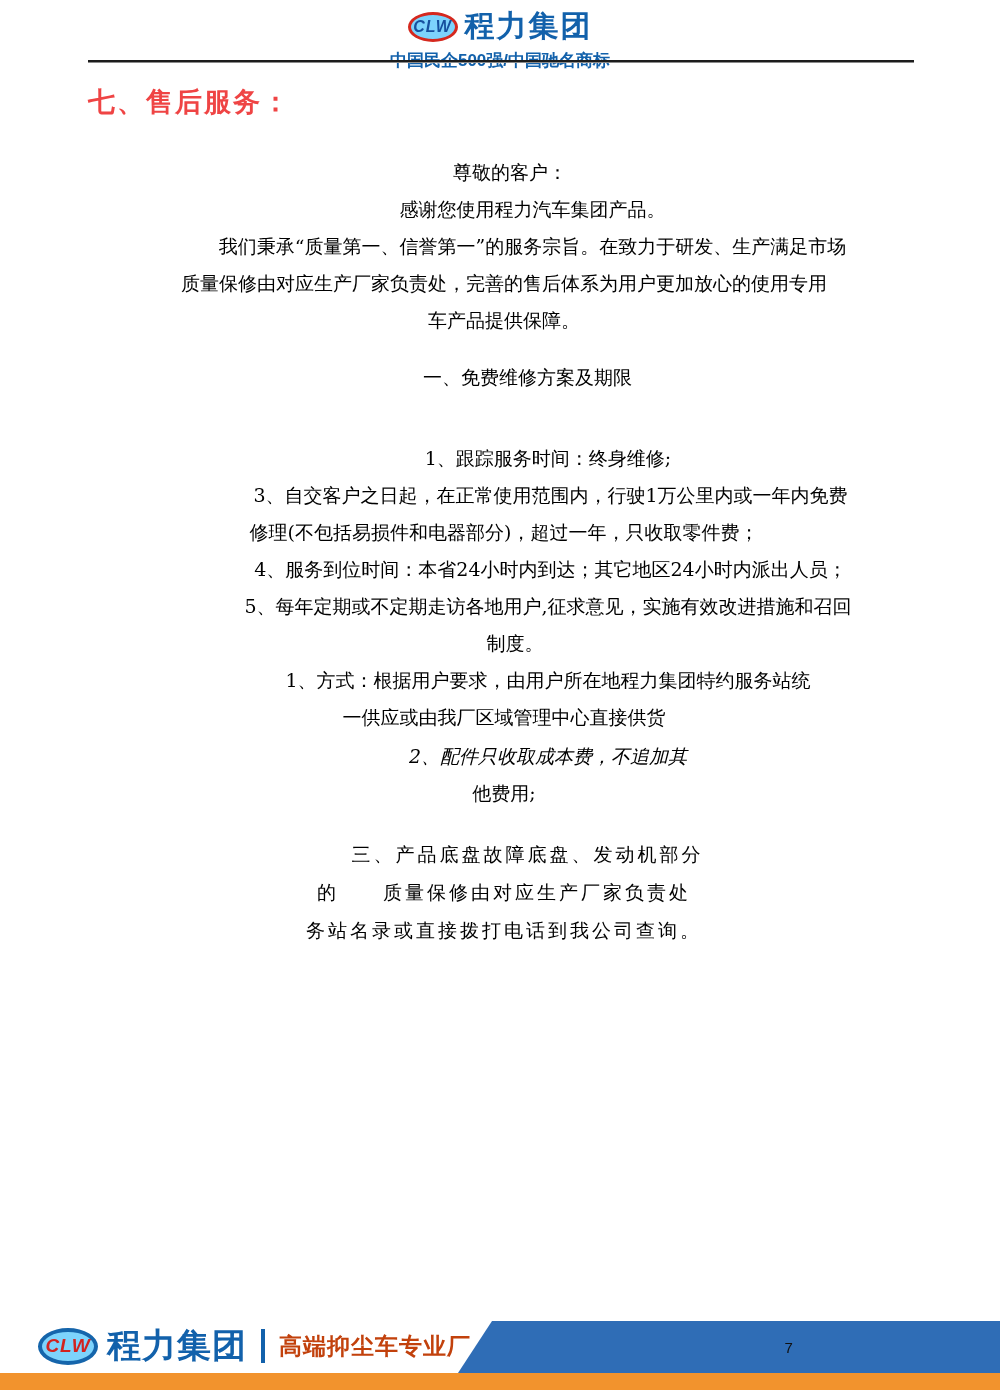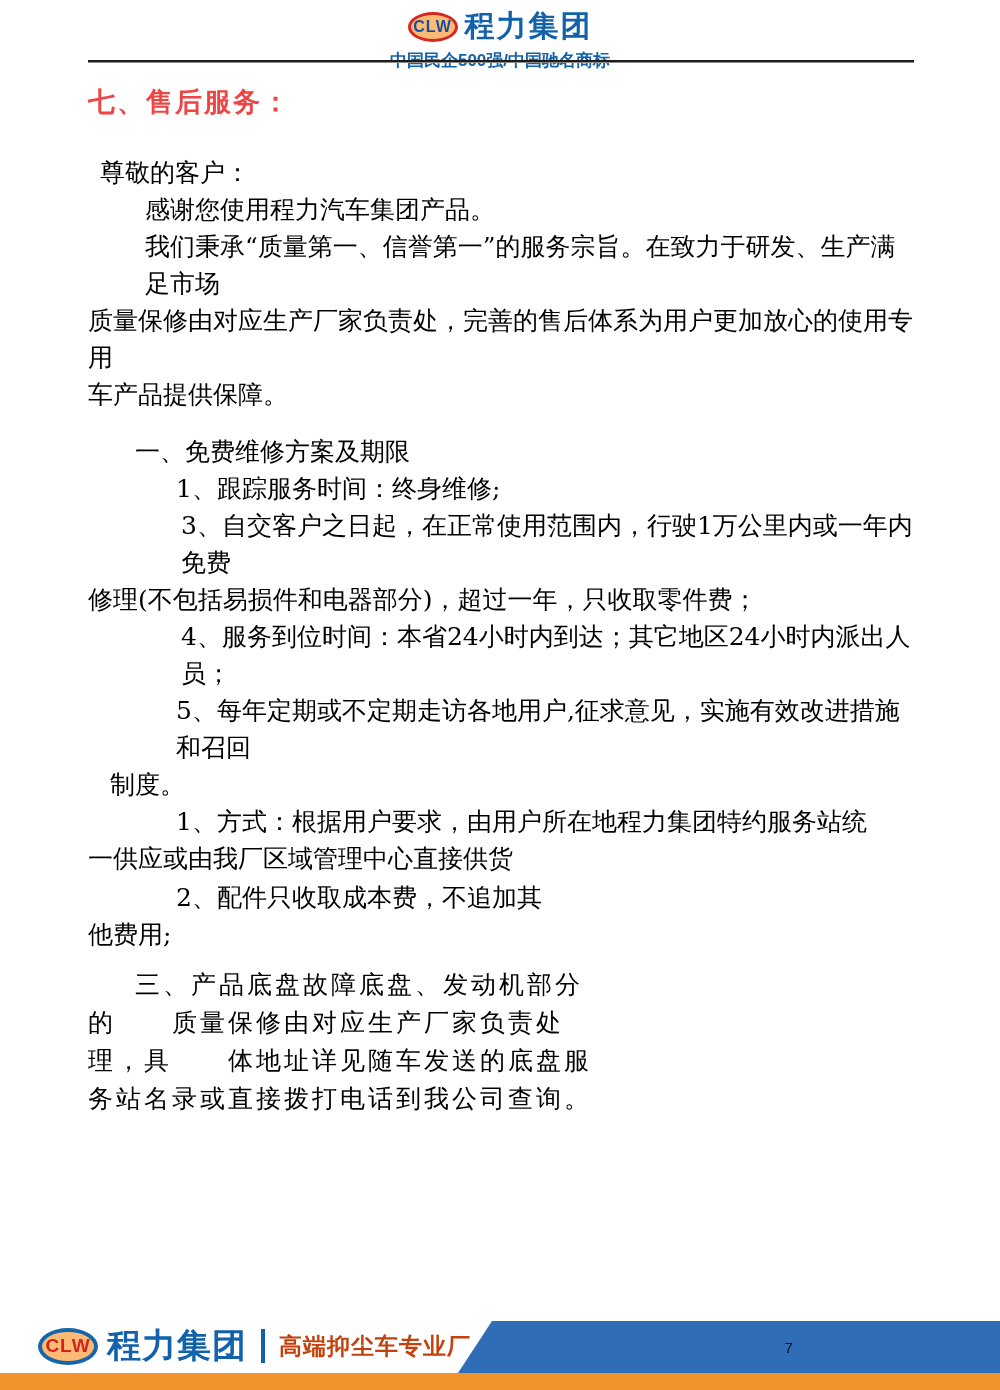--- a/index.html
+++ b/index.html
@@ -13,22 +13,22 @@
   }
   
   .header { position:relative; height:64px; }
   .logo-row {
     display:flex; justify-content:center; align-items:center;
     gap:7px; padding-top:6px;
   }
   .oval {
     display:inline-flex; justify-content:center; align-items:center;
     border-radius:50%;
-    background:#fdba74;
-    font-weight:bold; 
+    background:#7dd3fc;
+    font-weight:bold; font-style:italic;
     letter-spacing:1px;
   }
   .oval-header {
     width:50px; height:30px;
     border:3px solid #d5281e;
     color:#16509e; font-size:16px;
   }
   .brand-header {
     color:#1261ab; font-weight:bold; font-size:30px;
     letter-spacing:2px;
@@ -49,23 +49,24 @@
     letter-spacing:2px;
   }
   
   .content {
     margin-top:34px;
     padding:0 80px 0 88px;
     font-family:"DejaVu Serif","Liberation Serif", serif;
     color:#000;
   }
   .body-line {
-    font-size:25px;
+    font-size:19px;
     line-height:37px;
     white-space:pre-wrap;
+    text-align:center;
   }
   .body-line.spaced { letter-spacing:3px; line-height:38px; }
   
   .footer { position:absolute; left:0; bottom:0; width:100%; height:75px; }
   .footer-logo-row {
     position:absolute; left:38px; bottom:21px;
     display:flex; align-items:center; gap:9px;
   }
   .oval-footer {
     width:60px; height:37px;
@@ -116,33 +117,32 @@
 
   <div class="doc-title">七、售后服务：</div>
 
   <div class="content" id="body-lines">
       <div class="body-line" style="padding-left: 12px;">尊敬的客户：</div>
       <div class="body-line" style="padding-left: 57px;">感谢您使用程力汽车集团产品。</div>
       <div class="body-line" style="padding-left: 57px;">我们秉承“质量第一、信誉第一”的服务宗旨。在致力于研发、生产满足市场</div>
       <div class="body-line" style="padding-left: 0px;">质量保修由对应生产厂家负责处，完善的售后体系为用户更加放心的使用专用</div>
       <div class="body-line" style="padding-left: 0px;">车产品提供保障。</div>
       <div class="body-line" style="padding-left: 47px; margin-top: 20px;">一、免费维修方案及期限</div>
-      <div class="body-line" style="padding-left: 88px;">1、跟踪服务时间：终身维修;</div>
+      <div class="body-line" style="padding-left: 88px; margin-top: 44px;">1、跟踪服务时间：终身维修;</div>
       <div class="body-line" style="padding-left: 93px;">3、自交客户之日起，在正常使用范围内，行驶1万公里内或一年内免费</div>
       <div class="body-line" style="padding-left: 0px;">修理(不包括易损件和电器部分)，超过一年，只收取零件费；</div>
       <div class="body-line" style="padding-left: 93px;">4、服务到位时间：本省24小时内到达；其它地区24小时内派出人员；</div>
       <div class="body-line" style="padding-left: 88px;">5、每年定期或不定期走访各地用户,征求意见，实施有效改进措施和召回</div>
       <div class="body-line" style="padding-left: 22px;">制度。</div>
       <div class="body-line" style="padding-left: 88px;">1、方式：根据用户要求，由用户所在地程力集团特约服务站统</div>
       <div class="body-line" style="padding-left: 0px;">一供应或由我厂区域管理中心直接供货</div>
-      <div class="body-line" style="padding-left: 88px; margin-top: 2px;">2、配件只收取成本费，不追加其</div>
+      <div class="body-line" style="padding-left: 88px; margin-top: 2px; font-style: italic;">2、配件只收取成本费，不追加其</div>
       <div class="body-line" style="padding-left: 0px;">他费用;</div>
-      <div class="body-line spaced" style="padding-left: 47px; margin-top: 13px;">三、产品底盘故障底盘、发动机部分</div>
+      <div class="body-line spaced" style="padding-left: 47px; margin-top: 23px;">三、产品底盘故障底盘、发动机部分</div>
       <div class="body-line spaced" style="padding-left: 0px;">的　　质量保修由对应生产厂家负责处</div>
-      <div class="body-line spaced" style="padding-left: 0px;">理，具　　体地址详见随车发送的底盘服</div>
       <div class="body-line spaced" style="padding-left: 0px;">务站名录或直接拨打电话到我公司查询。</div>
     </div>
 
   <div class="footer">
     <div class="page-banner">
       <span class="page-number">7</span>
     </div>
     <div class="footer-logo-row">
       <span class="oval oval-footer">CLW</span>
       <span class="brand-footer">程力集团</span>

